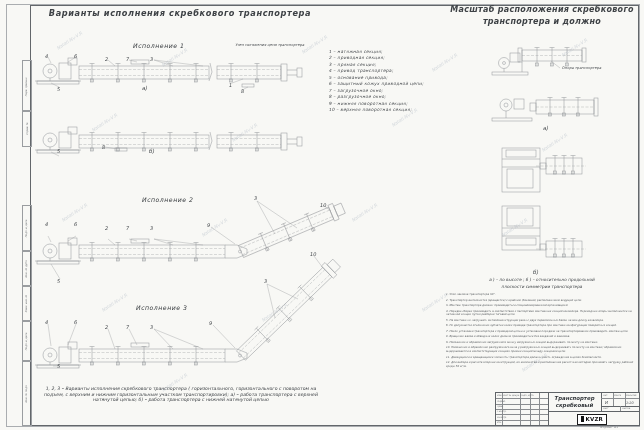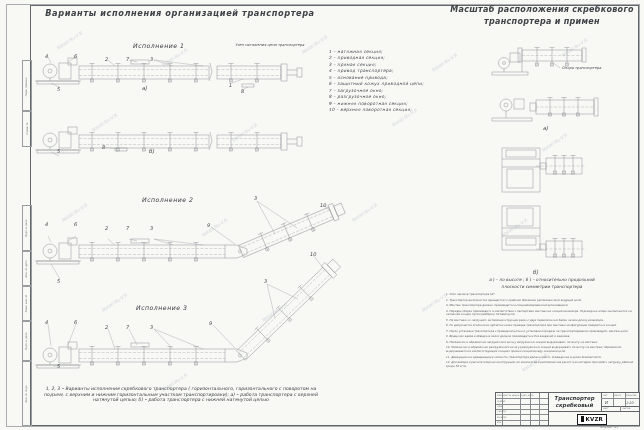--- a/index.html
+++ b/index.html
@@ -112,23 +112,23 @@
   <div class="mbox" style="top:285px;height:35px">
       <span>Взам. инв. №</span>
     </div>
   <div class="mbox" style="top:320px;height:40px">
       <span>Подп. и дата</span>
     </div>
   <div class="mbox" style="top:360px;height:64px">
       <span>Инв. № подл.</span>
     </div>
 
-  <div class="abs it ctr" style="left:40px;top:8px;width:280px;font-size:8.2px;font-weight:600;letter-spacing:.6px">Варианты исполнения организацией транспортера</div>
+  <div class="abs it ctr" style="left:40px;top:8px;width:280px;font-size:8.2px;font-weight:600;letter-spacing:.6px">Варианты исполнения скребкового транспортера</div>
   <div class="abs it ctr" style="left:446px;top:5px;width:192px;font-size:8px;font-weight:600;letter-spacing:.3px">Масштаб расположения скребкового</div>
-  <div class="abs it ctr" style="left:446px;top:17px;width:192px;font-size:8px;font-weight:600;letter-spacing:.3px">транспортера и примен</div>
+  <div class="abs it ctr" style="left:446px;top:17px;width:192px;font-size:8px;font-weight:600;letter-spacing:.3px">транспортера и должно</div>
 
   <div class="h-var" style="left:133px;top:42px">Исполнение  1</div>
   <div class="small-cap ctr" style="left:218px;top:43px;width:104px">Узел натяжения цепи транспортера</div>
 
   <svg class="draw" style="left:35px;top:50px" width="290" height="46" viewBox="0 0 290 46">
     <use href="#drv" x="2" y="31"></use>
     <rect x="44" y="16" width="130" height="13"></rect>
     <line class="dash" x1="44" y1="19.5" x2="174" y2="19.5"></line>
     <line class="dash" x1="44" y1="25.5" x2="174" y2="25.5"></line>
     <use href="#jt" x="57" y="16"></use>

